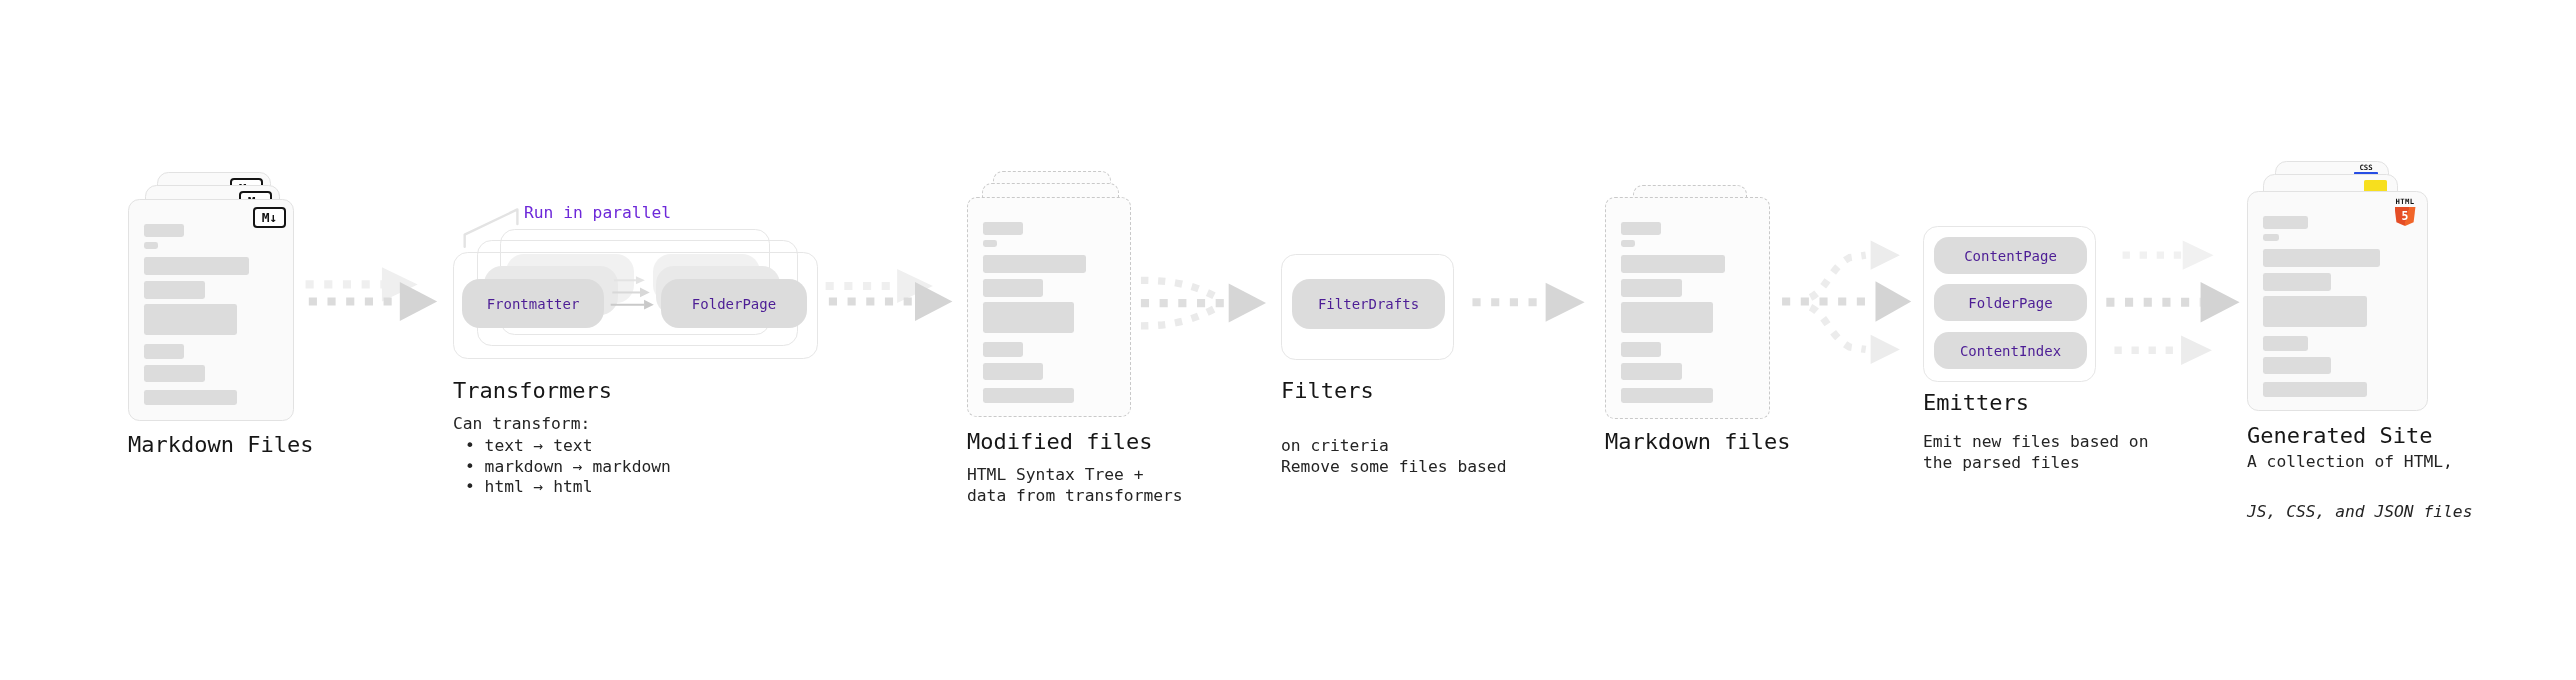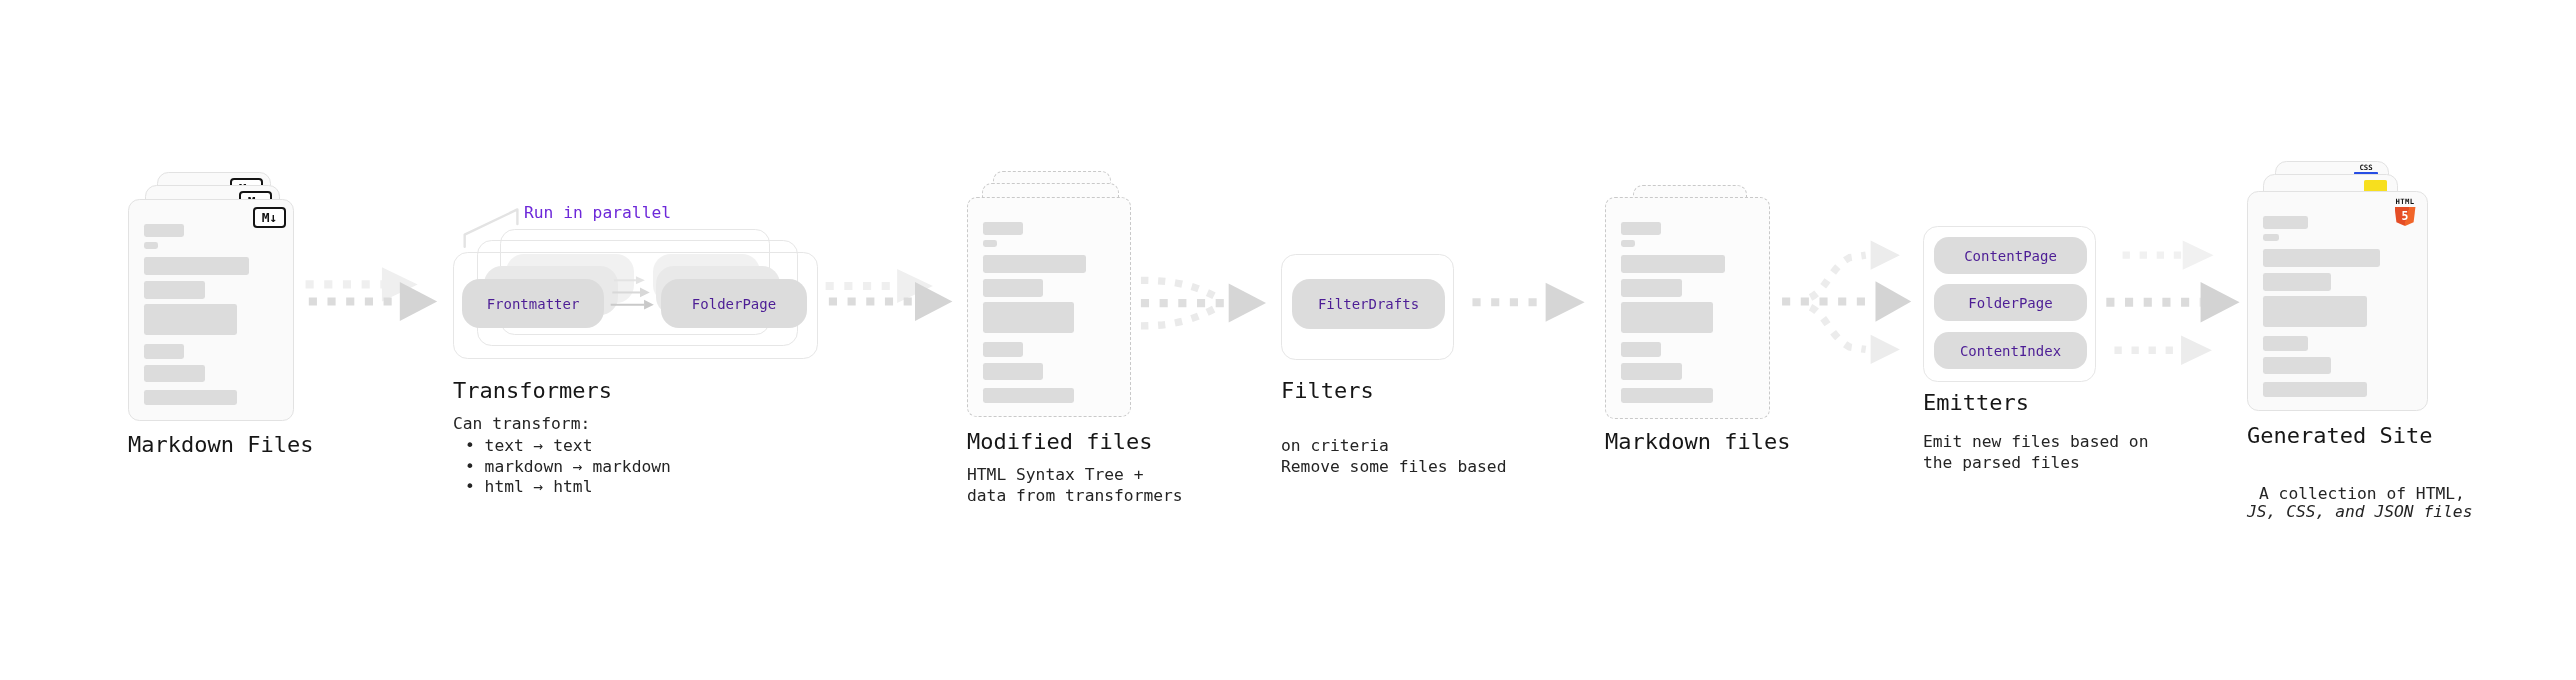--- a/index.html
+++ b/index.html
@@ -234,18 +234,18 @@
           <div class="bar" style="width: 11%; height: 6.5px; margin-bottom: 8.1px;"></div>
           <div class="bar" style="width: 80%; height: 18px; margin-bottom: 5.7px;"></div>
           <div class="bar" style="width: 47%; height: 18px; margin-bottom: 5.7px;"></div>
           <div class="bar" style="width: 71%; height: 31px; margin-bottom: 9px;"></div>
           <div class="bar" style="width: 31%; height: 14.6px; margin-bottom: 6.5px;"></div>
           <div class="bar" style="width: 47%; height: 16.3px; margin-bottom: 8.1px;"></div>
           <div class="bar" style="width: 71%; height: 15.4px; margin-bottom: 0px;"></div>
         </div>
     </div>
     <div class="stage-title" style="left:2247px;top:423px;text-align:center;">Generated Site</div>
-    <div class="caption" style="left:2247px;top:484px;margin-left:12px;">A collection of HTML,</div>
+    <div class="caption" style="left:2247px;top:452px;">A collection of HTML,</div>
     <div class="caption" style="left:2247px;top:502px;font-style:italic;">JS, CSS, and JSON files</div>
   </div>
 
 </div>
 
 
 </body></html>

